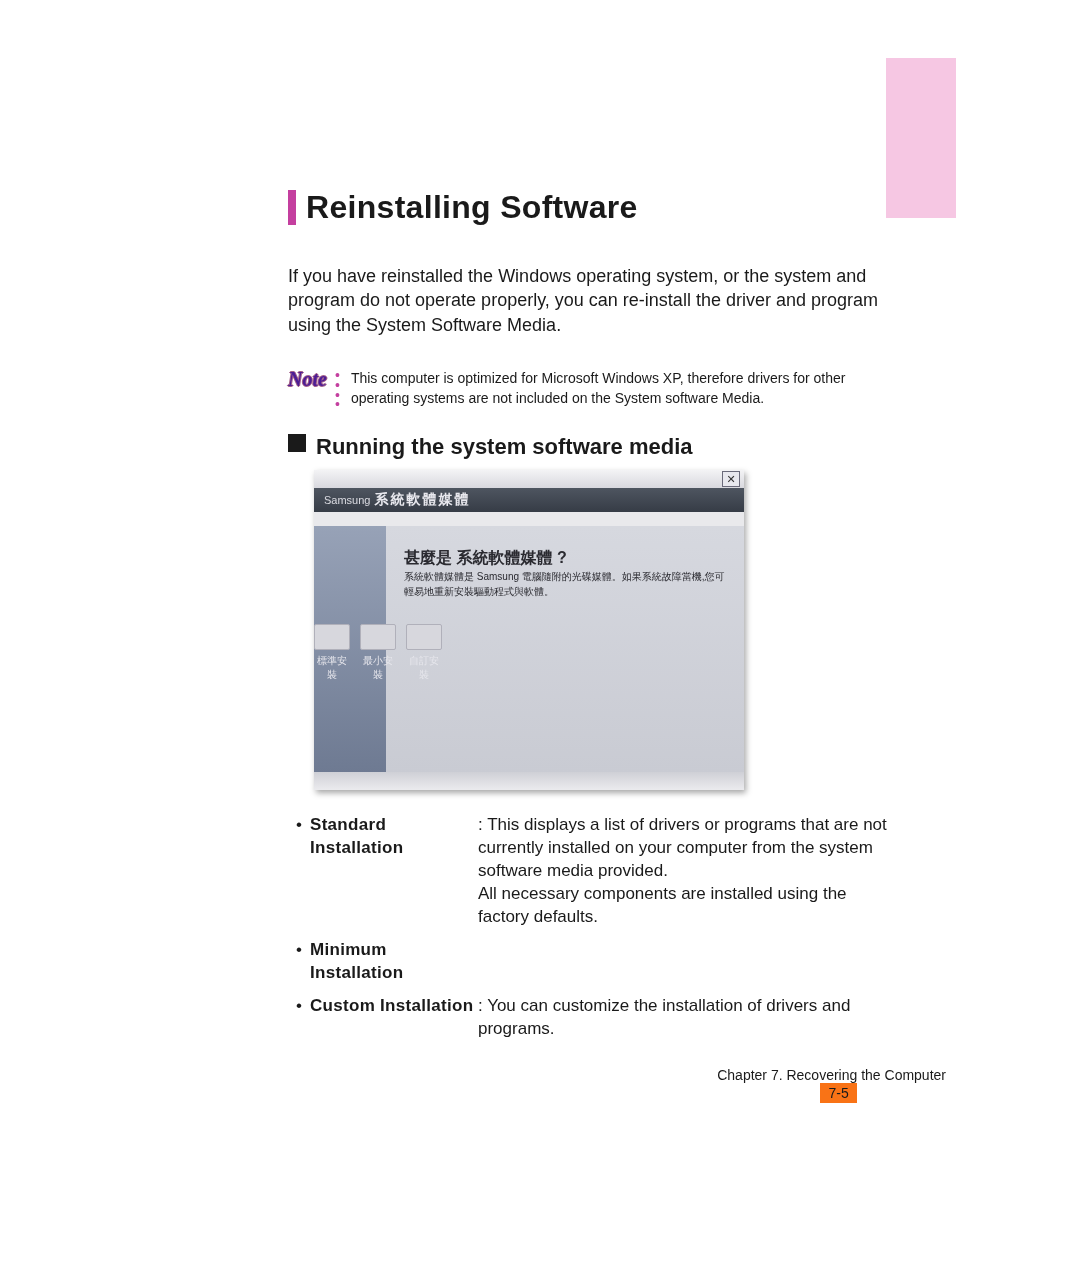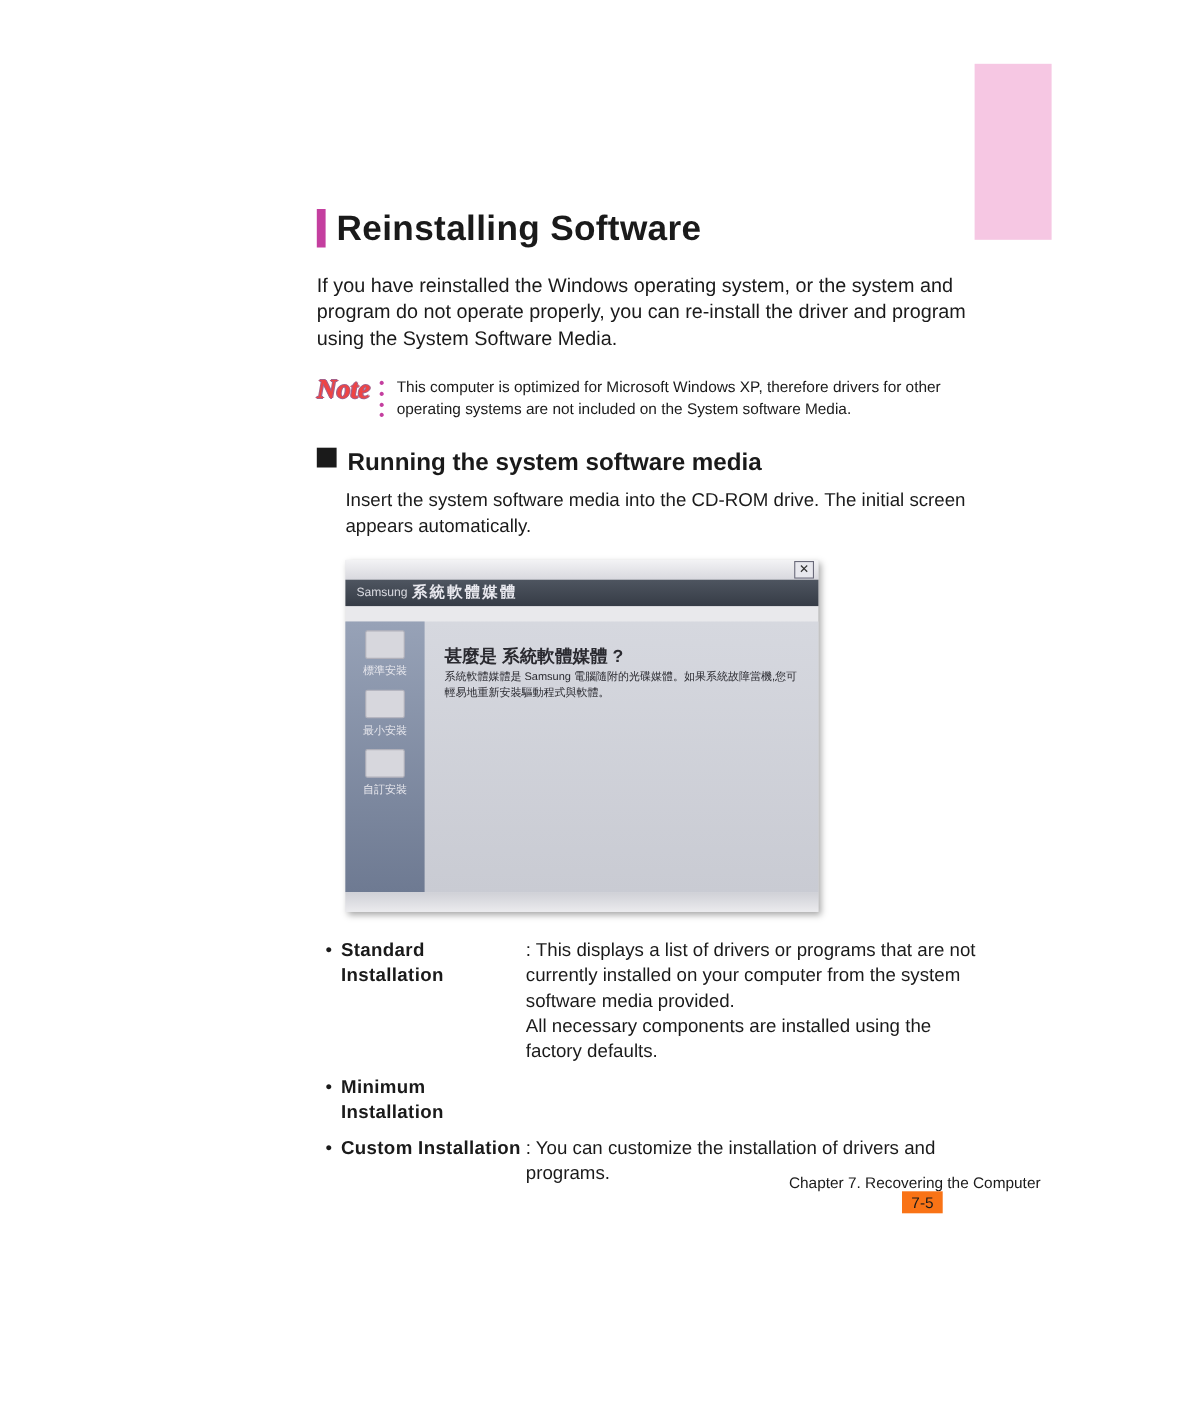--- a/index.html
+++ b/index.html
@@ -29,40 +29,40 @@
     width: 600px;
   }
 
   .h1bar {
     border-left: 8px solid #c43f9f;
     padding-left: 10px;
     font-size: 32px;
     font-weight: 700;
     letter-spacing: 0.3px;
     line-height: 1.1;
-    margin-bottom: 22px;
+    margin-bottom: 39px;
   }
 
   .intro {
     font-size: 18px;
     line-height: 1.35;
-    margin-bottom: 22px;
+    margin-bottom: 32px;
   }
 
   .noteRow {
     display: flex;
     align-items: flex-start;
     margin: 10px 0 24px 0;
   }
   .noteWord {
     font-family: "Comic Sans MS", cursive;
-    font-size: 25px;
+    font-size: 20px;
     font-weight: 700;
     font-style: italic;
-    color: #ef4444;
+    color: #4c1d95;
     text-shadow: 1px 0 #a5628b, -1px 0 #a5628b, 0 1px #a5628b, 0 -1px #a5628b;
     margin-right: 8px;
     line-height: 1;
   }
   .noteDots {
     width: 10px;
     color: #c43f9f;
     font-size: 14px;
     line-height: 0.7;
     margin-right: 6px;
@@ -139,21 +139,21 @@
   .shot .body {
     position: absolute;
     top: 56px; left: 0; right: 0; bottom: 18px;
     display: flex;
     background: linear-gradient(#d6d8df, #c9cbd3);
   }
   .shot .side {
     width: 72px;
     background: linear-gradient(#97a2b7, #6e7a92);
     padding-top: 8px;
-    display: flex; flex-direction: column; align-items: center;
+    display: flex; flex-direction: row; align-items: center;
     gap: 10px;
   }
   .shot .side .item {
     width: 58px;
     color: #e6e6ec;
     text-align: center;
     font-size: 10px;
   }
   .shot .side .icon {
     width: 34px; height: 24px;
@@ -237,21 +237,20 @@
         <span>•</span>
     </div>
     <div class="noteText">This computer is optimized for Microsoft Windows XP, therefore drivers for other operating systems are not included on the System software Media.</div>
   </div>
 
   <div class="h2row">
     <div class="h2box"></div>
     <div class="h2txt">Running the system software media</div>
   </div>
 
-  <div class="para">Insert the system software media into the CD-ROM drive. The initial screen appears automatically.</div>
 
   <div class="shot">
     <div class="titlebar"></div>
     <div class="closebtn">✕</div>
     <div class="header">
       <span class="brand">Samsung</span>
       <span class="zh">系統軟體媒體</span>
     </div>
     <div class="body">
       <div class="side">

